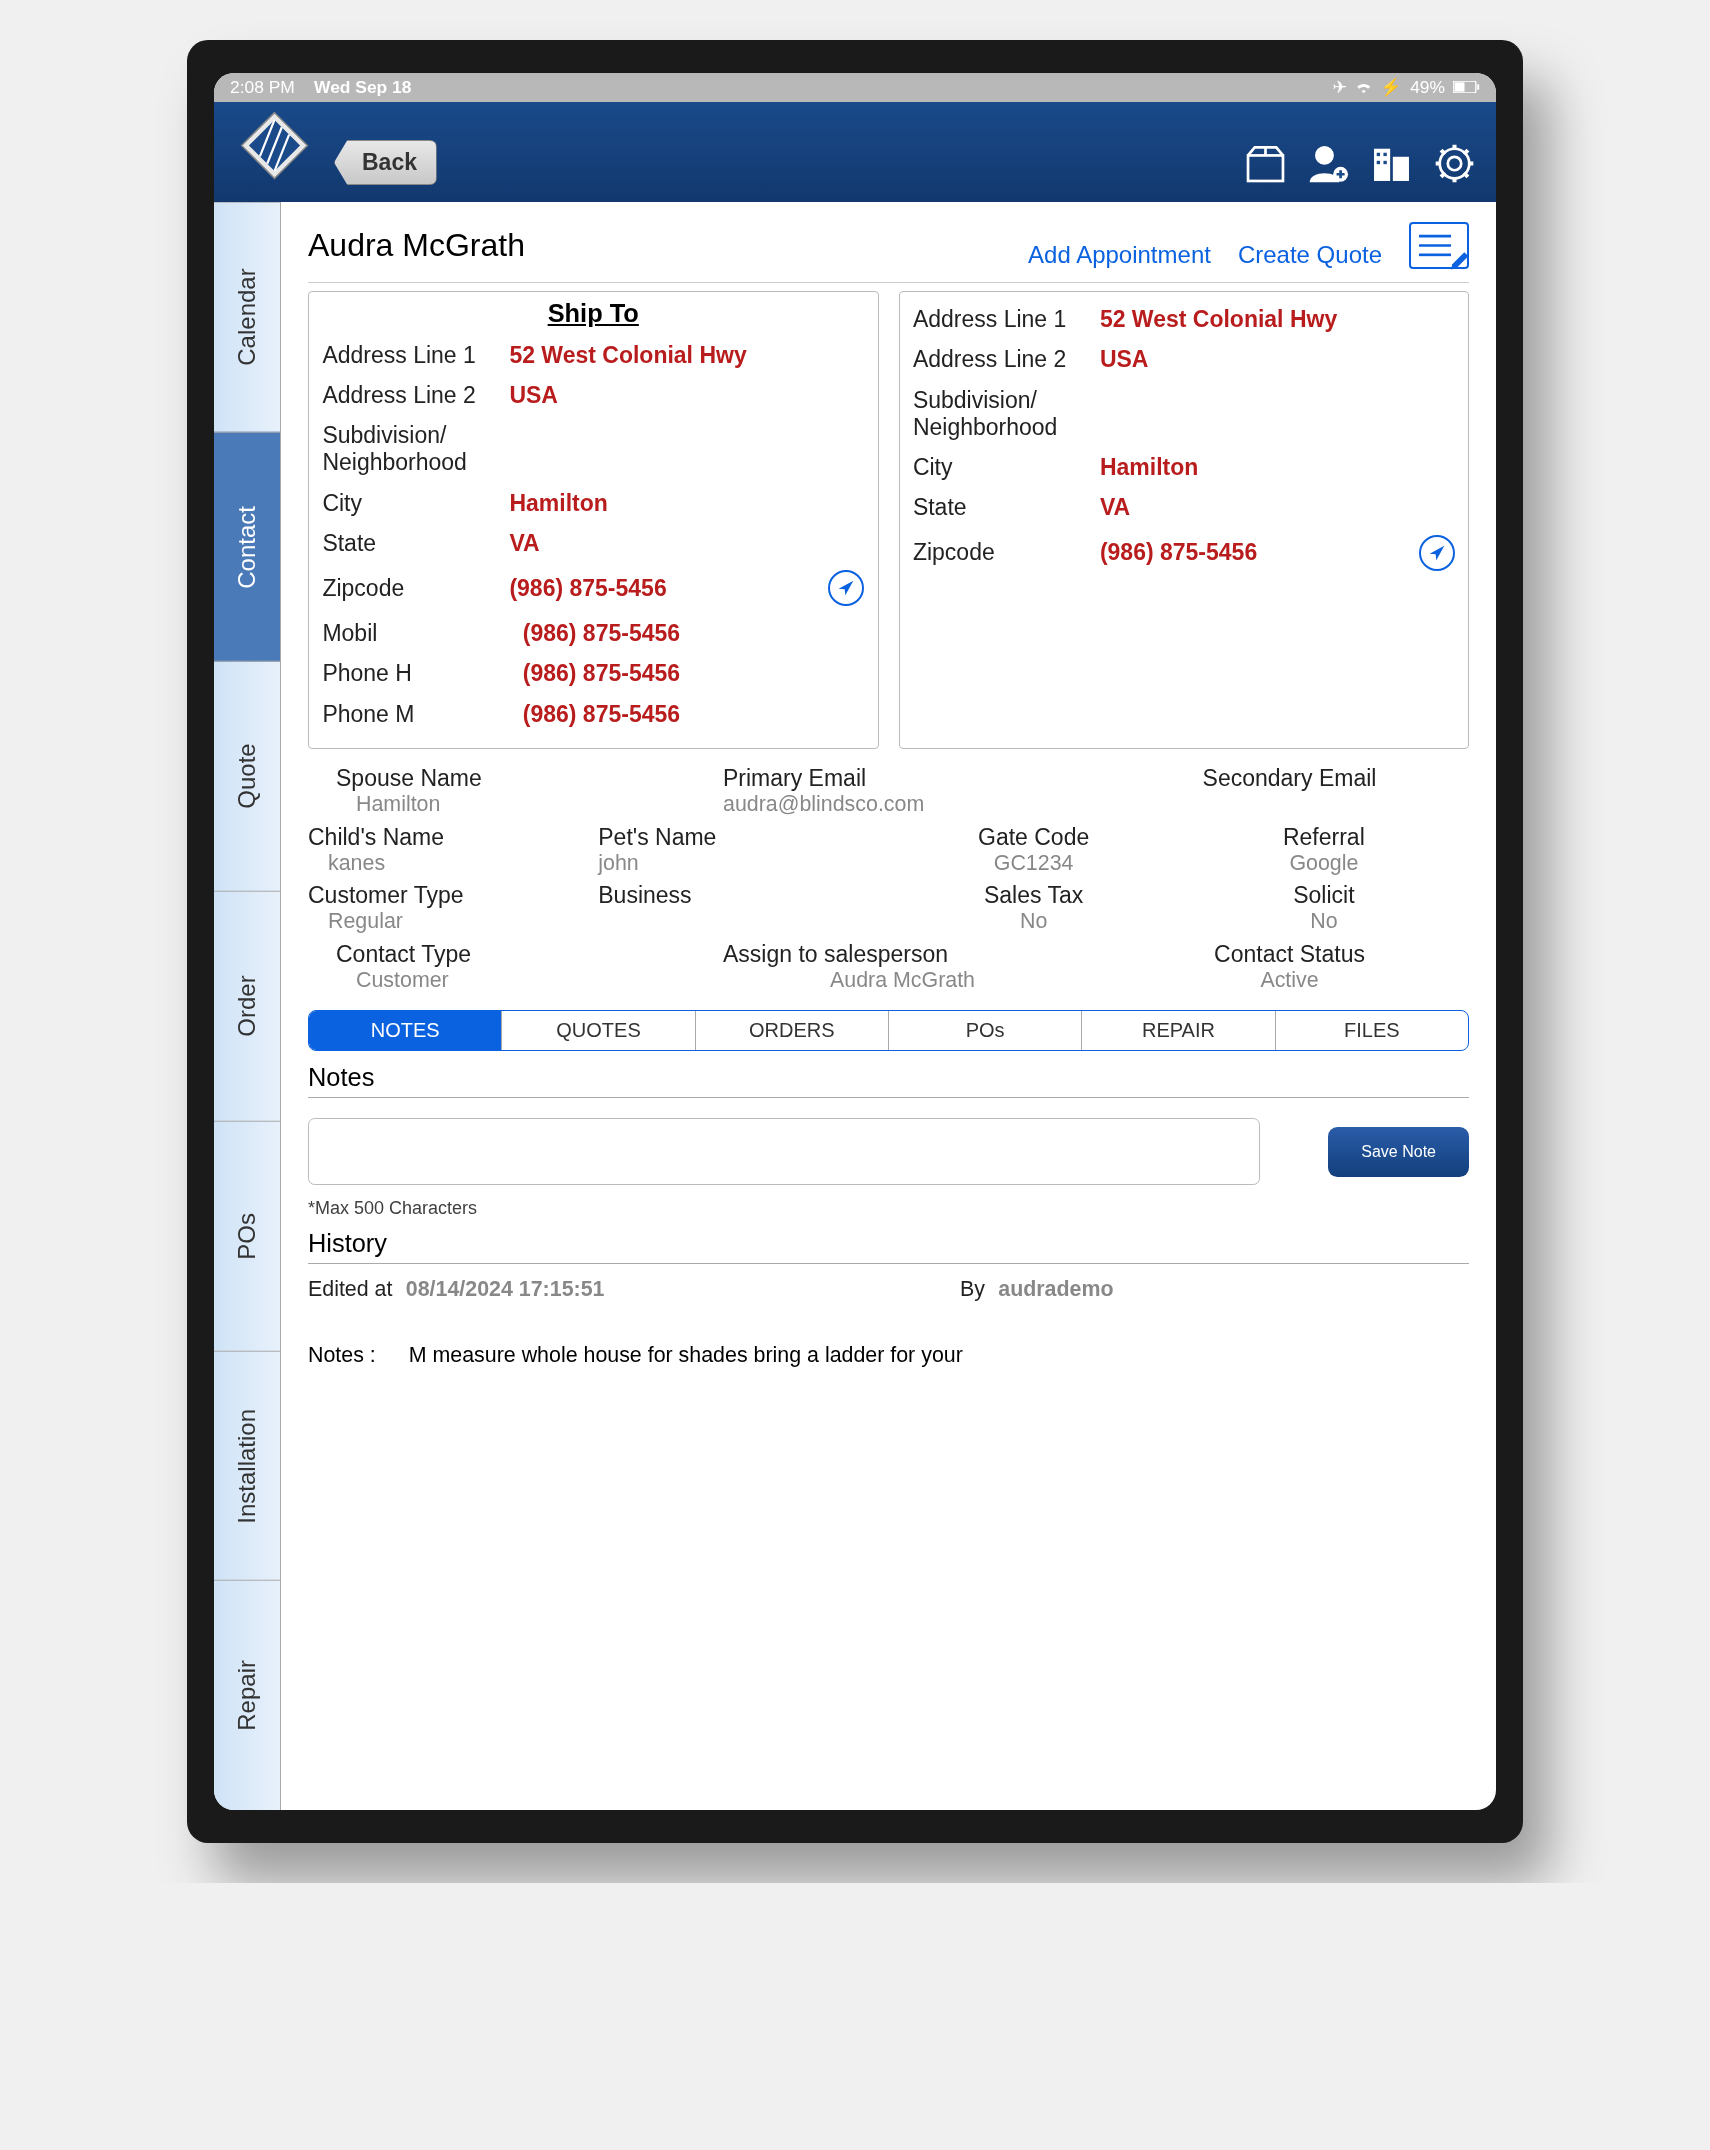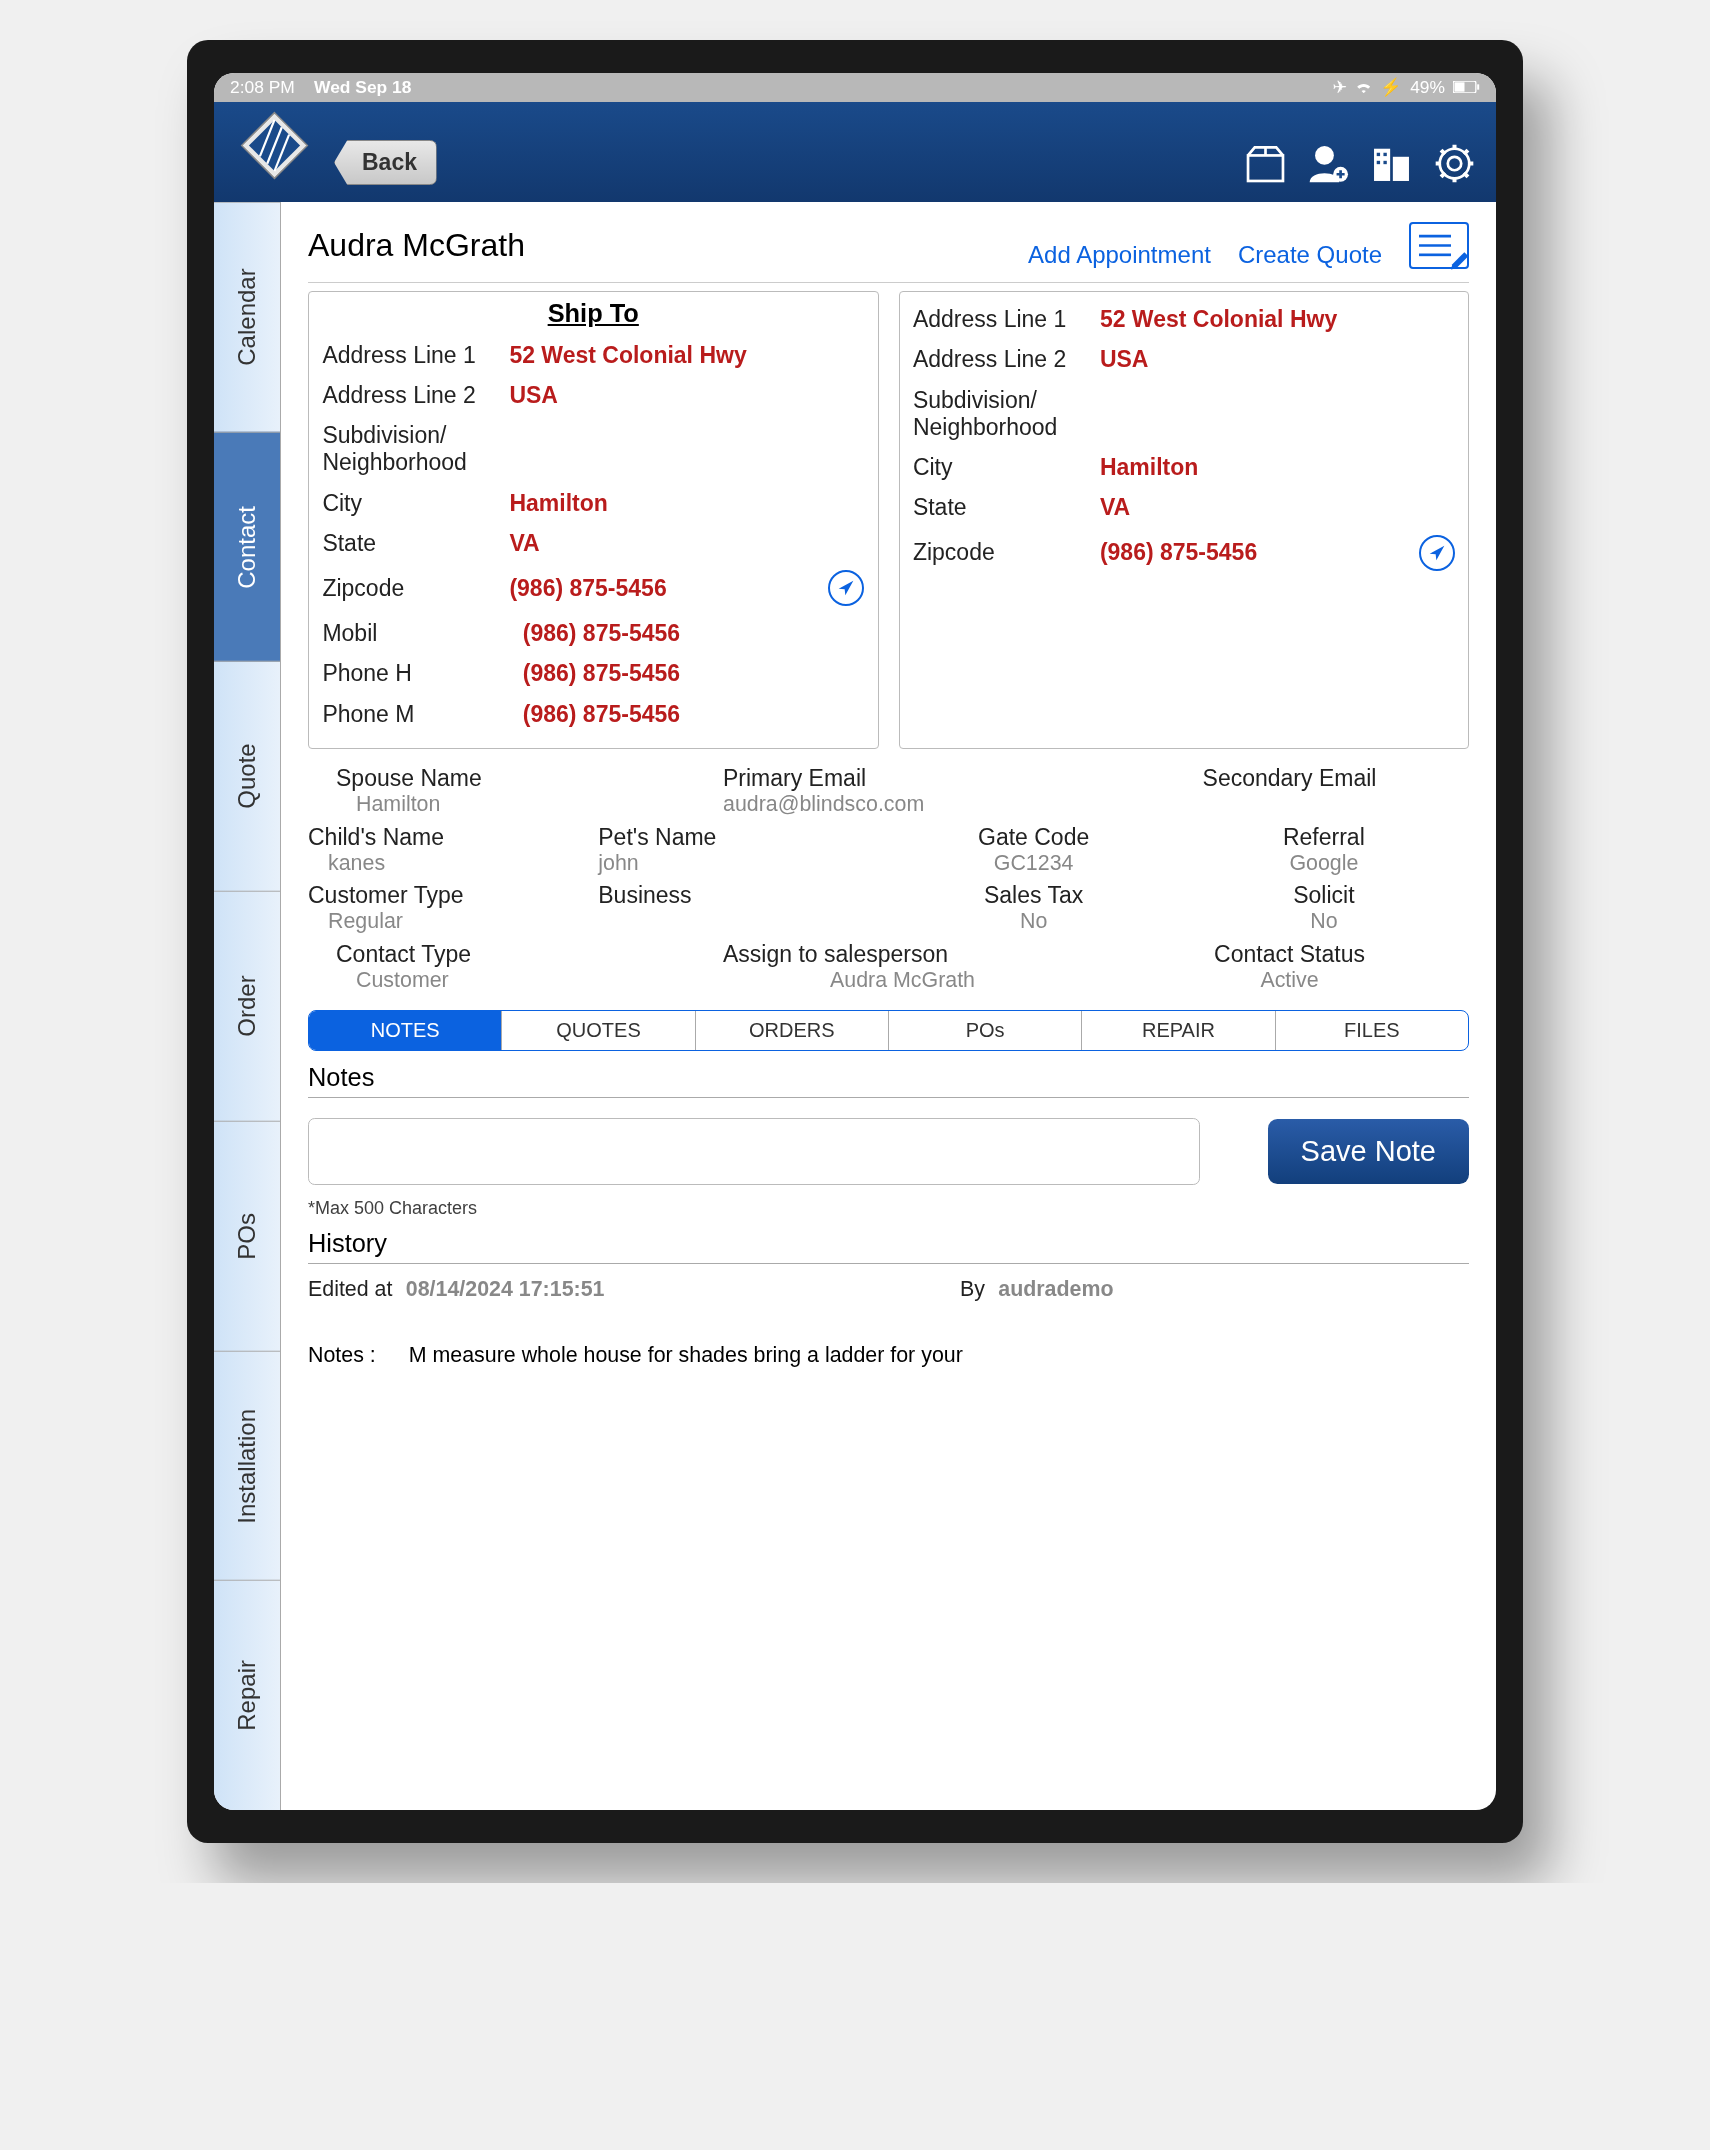--- a/index.html
+++ b/index.html
@@ -161,21 +161,21 @@
     border-radius: 6.7px;
     font-size: 20px;
     padding: 6.7px 10.7px;
   }
   .save-note-btn {
     background: linear-gradient(#2a5ca8, #123f7c);
     color: #fff;
     border: none;
     border-radius: 9.4px;
     padding: 16px 33px;
-    font-size: 29px;
+    font-size: 16px;
     cursor: pointer;
     margin-left: 28px;
   }
   .max-chars { color: #404040; font-size: 18px; margin-top: 13.4px; }
   .history-meta { display: flex; padding: 13.4px 0; font-size: 21.4px; }
   .history-meta .lbl { color: #222; margin-right: 13.4px; }
   .history-meta .val { color: #888; font-weight: bold; }
   .history-meta .spacer { flex: 1; }
   .note-body { font-size: 21.4px; padding: 27px 0; }
   .note-body .lbl { margin-right: 27px; }

